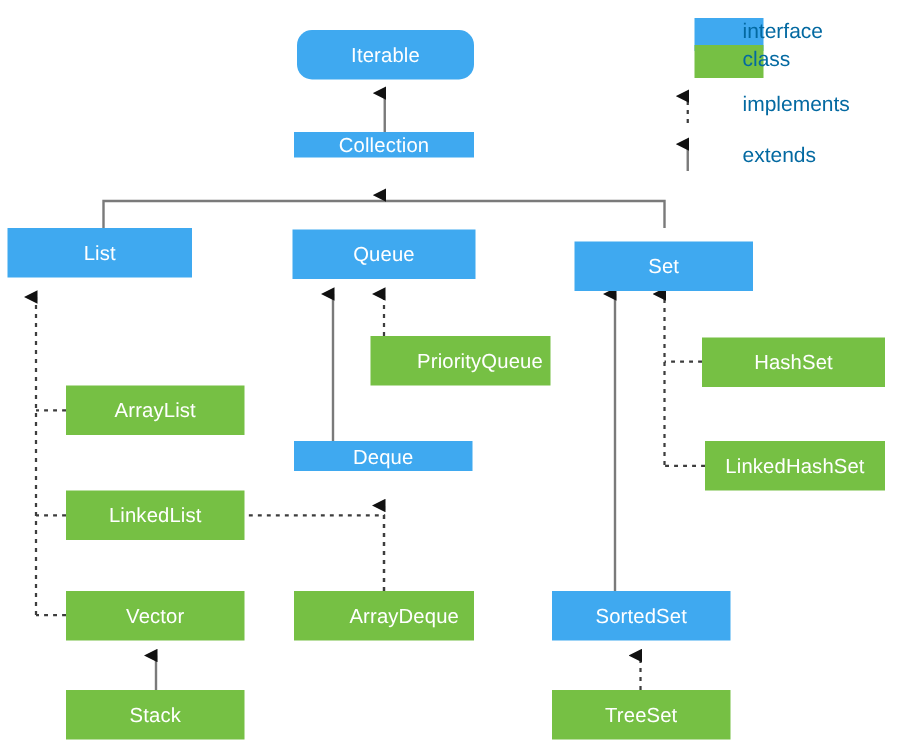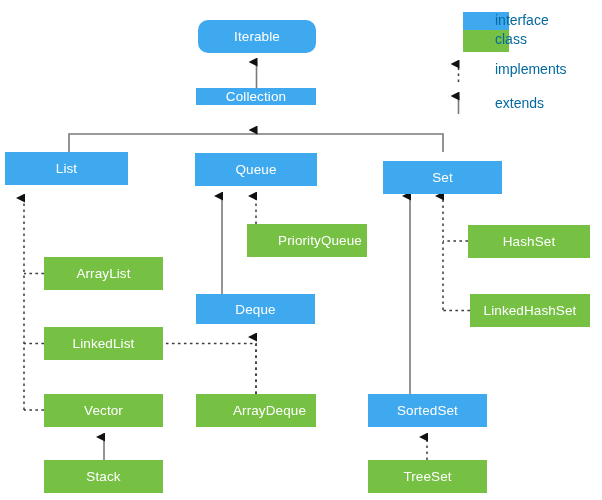--- a/index.html
+++ b/index.html
@@ -78,21 +78,21 @@
       </div>
       <div class="node klass" style="left: 247px; top: 224px; width: 120px; height: 33px; padding-left: 26px;">
         <span>PriorityQueue</span>
       </div>
       <div class="node klass" style="left: 468px; top: 225px; width: 122px; height: 33px;">
         <span>HashSet</span>
       </div>
       <div class="node klass" style="left: 44px; top: 257px; width: 119px; height: 33px;">
         <span>ArrayList</span>
       </div>
-      <div class="node iface" style="left: 196px; top: 294px; width: 119px; height: 30px;">
+      <div class="node iface" style="left: 196px; top: 294px; width: 119px; height: 20px;">
         <span>Deque</span>
       </div>
       <div class="node klass" style="left: 470px; top: 294px; width: 120px; height: 33px;">
         <span>LinkedHashSet</span>
       </div>
       <div class="node klass" style="left: 44px; top: 327px; width: 119px; height: 33px;">
         <span>LinkedList</span>
       </div>
       <div class="node klass" style="left: 44px; top: 394px; width: 119px; height: 33px;">
         <span>Vector</span>

